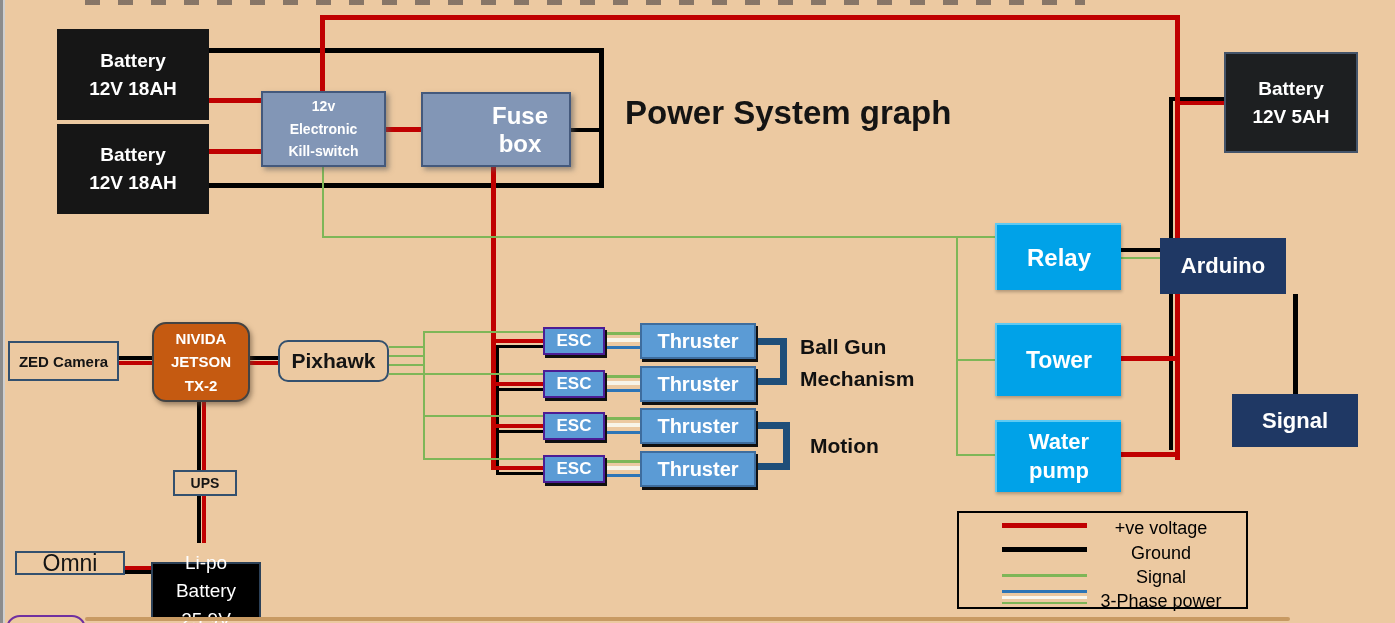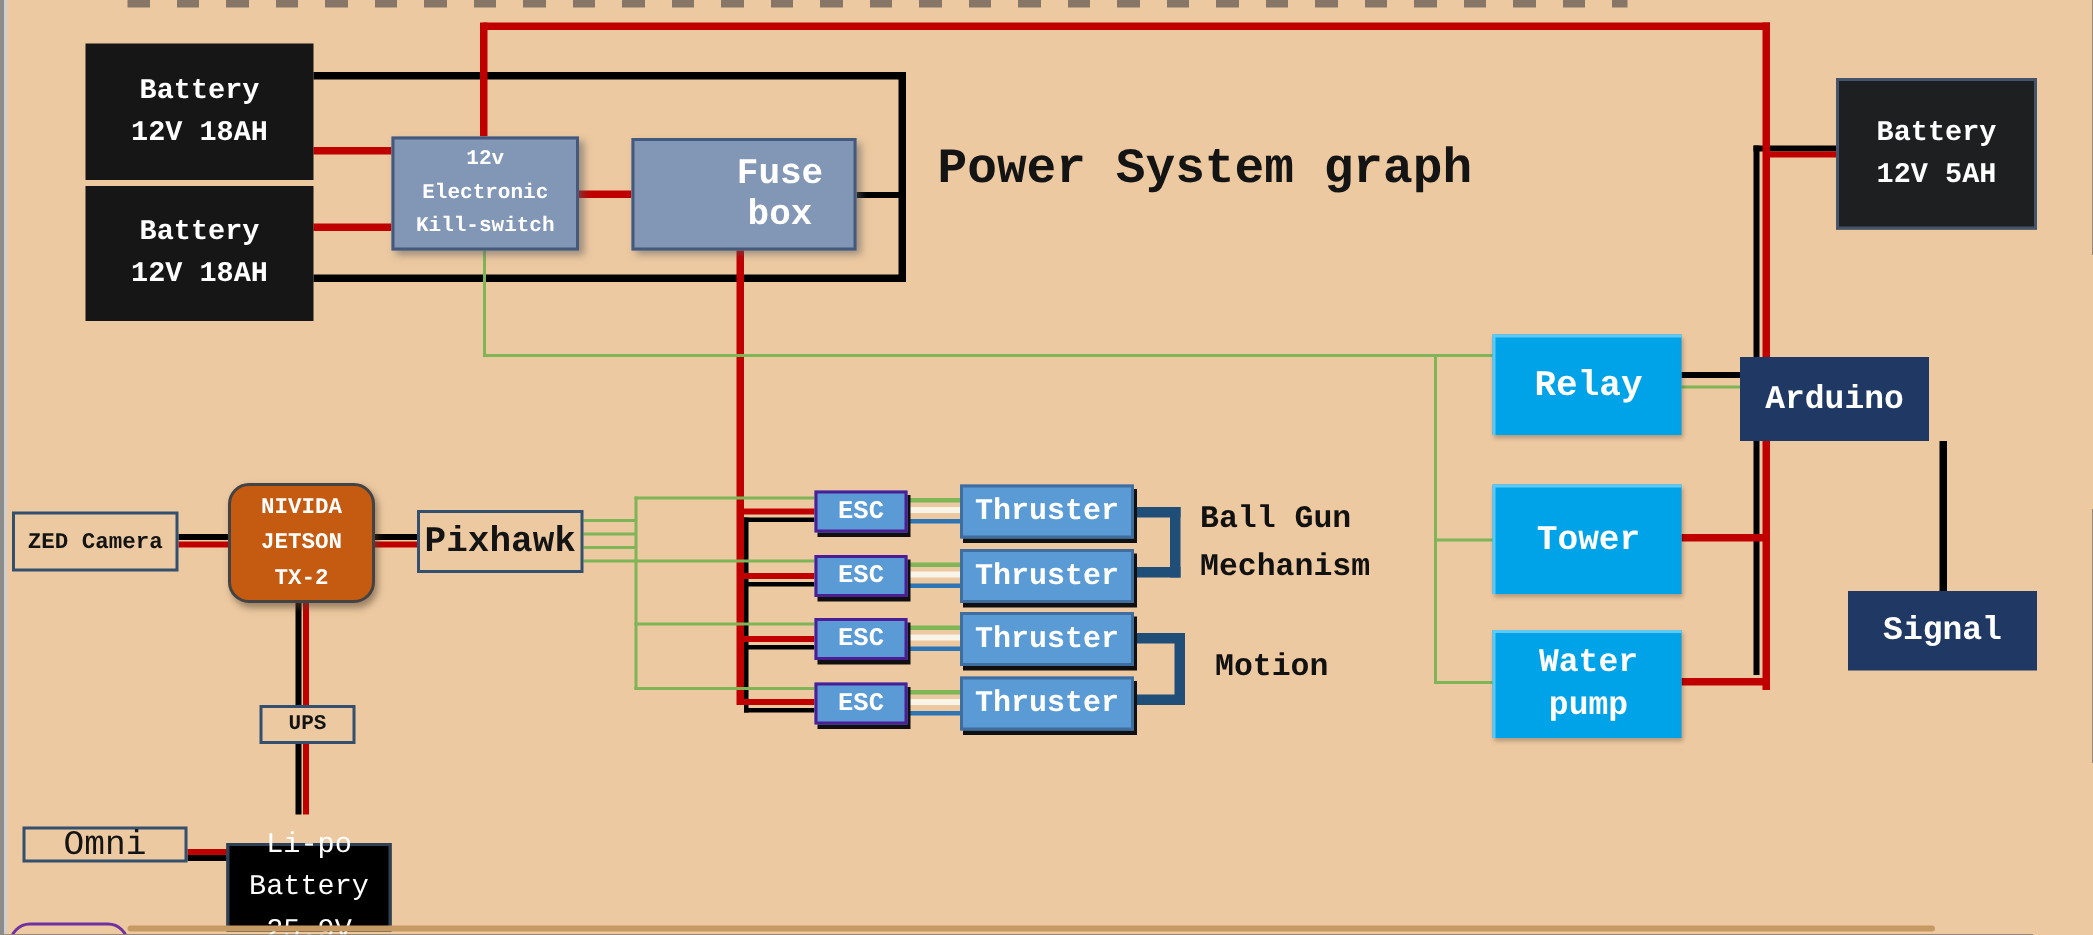--- a/index.html
+++ b/index.html
@@ -1,19 +1,19 @@
 <!DOCTYPE html>
 <html><head>
 <meta charset="utf-8">
 <style>
   html,body{margin:0;padding:0;background:#555;}
   #stage{
     position:relative; width:1395px; height:623px; overflow:hidden;
     background:#ecc9a1;
-    font-family:Liberation Mono, monospace;
+    font-family:Liberation Sans, sans-serif;
   }
   
   .wire{position:absolute;}
   .wk{background:#000000;}
   .wr{background:#c00000;}
   .wg{background:#7eb657;}
   
   .tp{position:absolute;width:37px;height:18px;}
   .tp .s1{position:absolute;left:0;top:0;width:100%;height:3px;background:#7eb657;}
   .tp .s2{position:absolute;left:0;top:6px;width:100%;height:4px;background:#f8f4e8;}
@@ -27,21 +27,21 @@
   .bat5{background:#1d1f21;border:2px solid #44546a;font-size:19px;line-height:1.45;}
   .steel{background:#8296b6;border:2px solid #44597c;box-shadow:3px 3px 5px rgba(90,90,90,.55);}
   .ks{font-size:14px;line-height:1.6;}
   .fuse{font-size:24px;padding-left:48px;}
   .cyan{background:#00a2e8;font-size:24px;line-height:1.3;
         border-top:2px solid #5ecaf3;border-left:2px solid #5ecaf3;
         box-shadow:1px 2px 3px rgba(0,0,0,.25);}
   .navy{background:#1f3864;font-size:22px;}
   .tanbox{background:transparent;border:2px solid #33506e;color:#141414;}
   .zedT{font-size:15px;}
-  .pixT{font-size:24px;}
+  .pixT{font-size:21px;border-radius:10px;}
   .upsT{font-size:14px;}
   .omniT{font-size:23px;font-weight:normal;}
   .lipo{background:#000000;border:2px solid #2c4158;font-size:19px;font-weight:normal;line-height:1.5;margin-top:19px;}
   .jetson{background:#c55a11;border:2px solid #434343;border-radius:14px;font-size:15px;
           line-height:1.55;box-shadow:2px 3px 5px rgba(90,70,50,.55);}
   .escbox{background:#5b9bd5;border:2px solid #4c1d95;font-size:17px;box-shadow:2px 3px 0 #101010;}
   .thrbox{background:#5b9bd5;border:2px solid #3e6d9e;font-size:20px;box-shadow:2px 3px 0 #101010;}
   
   .title{position:absolute;left:625px;top:94px;font-size:33px;font-weight:bold;color:#141414;
          letter-spacing:0px;}
@@ -187,19 +187,31 @@
   <div class="box thrbox" style="left:640px;top:323px;width:116px;height:36px">Thruster</div>
   <div class="box thrbox" style="left:640px;top:366px;width:116px;height:36px">Thruster</div>
   <div class="box thrbox" style="left:640px;top:408px;width:116px;height:36px">Thruster</div>
   <div class="box thrbox" style="left:640px;top:451px;width:116px;height:36px">Thruster</div>
 
   <div class="title">Power System graph</div>
   <div class="ann" style="left:800px;top:331px">Ball Gun
 Mechanism</div>
   <div class="ann" style="left:810px;top:430px">Motion</div>
 
+  <div class="legend">
+    <div class="sw" style="top:10px;height:5px;background:#c00000"></div>
+    <div class="lab" style="top:5px">+ve voltage</div>
+    <div class="sw" style="top:34px;height:5px;background:#000000"></div>
+    <div class="lab" style="top:30px">Ground</div>
+    <div class="sw" style="top:61px;height:3px;background:#7eb657"></div>
+    <div class="lab" style="top:54px">Signal</div>
+    <div class="sw" style="top:77px;height:3px;background:#2e75b6"></div>
+    <div class="sw" style="top:83px;height:3px;background:#faf7ee"></div>
+    <div class="sw" style="top:89px;height:2px;background:#7eb657"></div>
+    <div class="lab" style="top:78px">3-Phase power</div>
+  </div>
 
   <div class="topDashes"></div>
   <div class="leftStrip"></div>
   <div class="brownLine"></div>
   <div class="purpleShape"></div>
 
 </div>
 
 </body></html>

